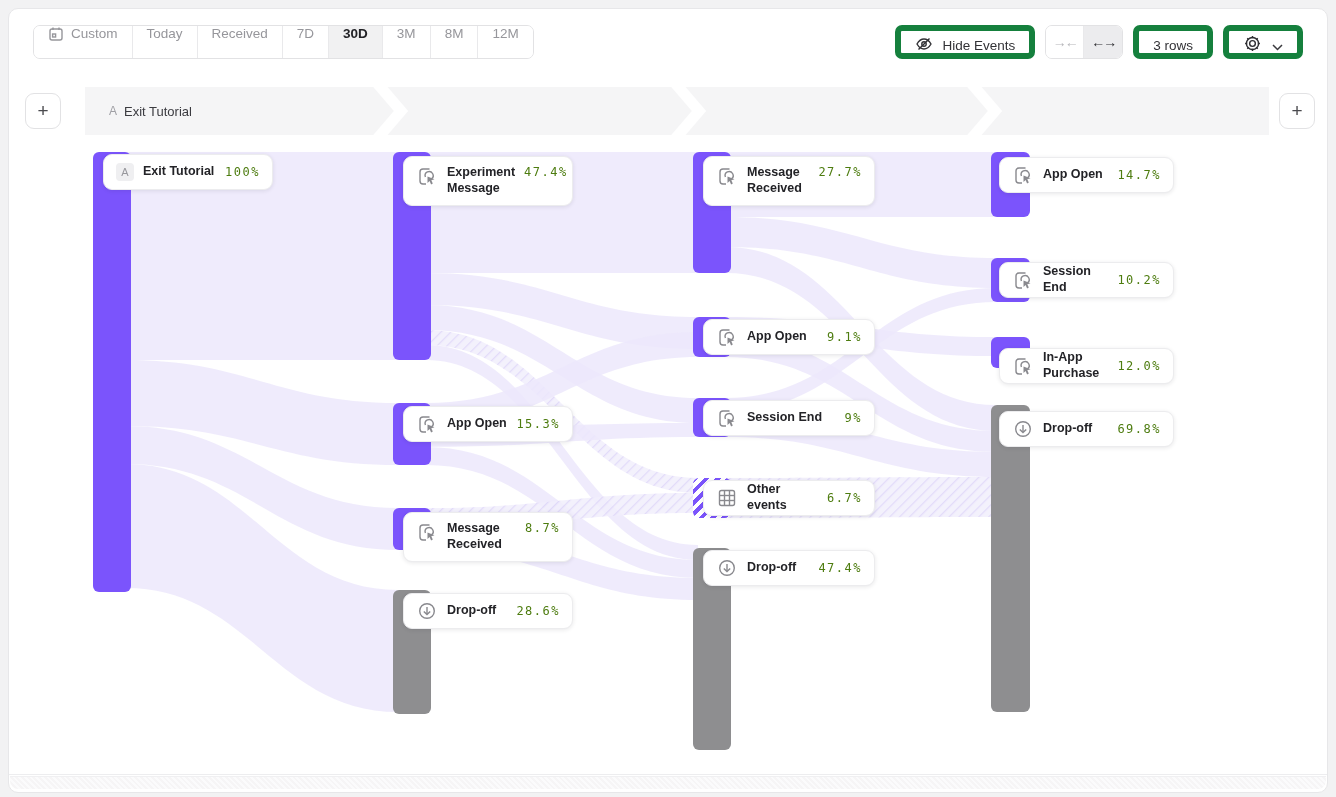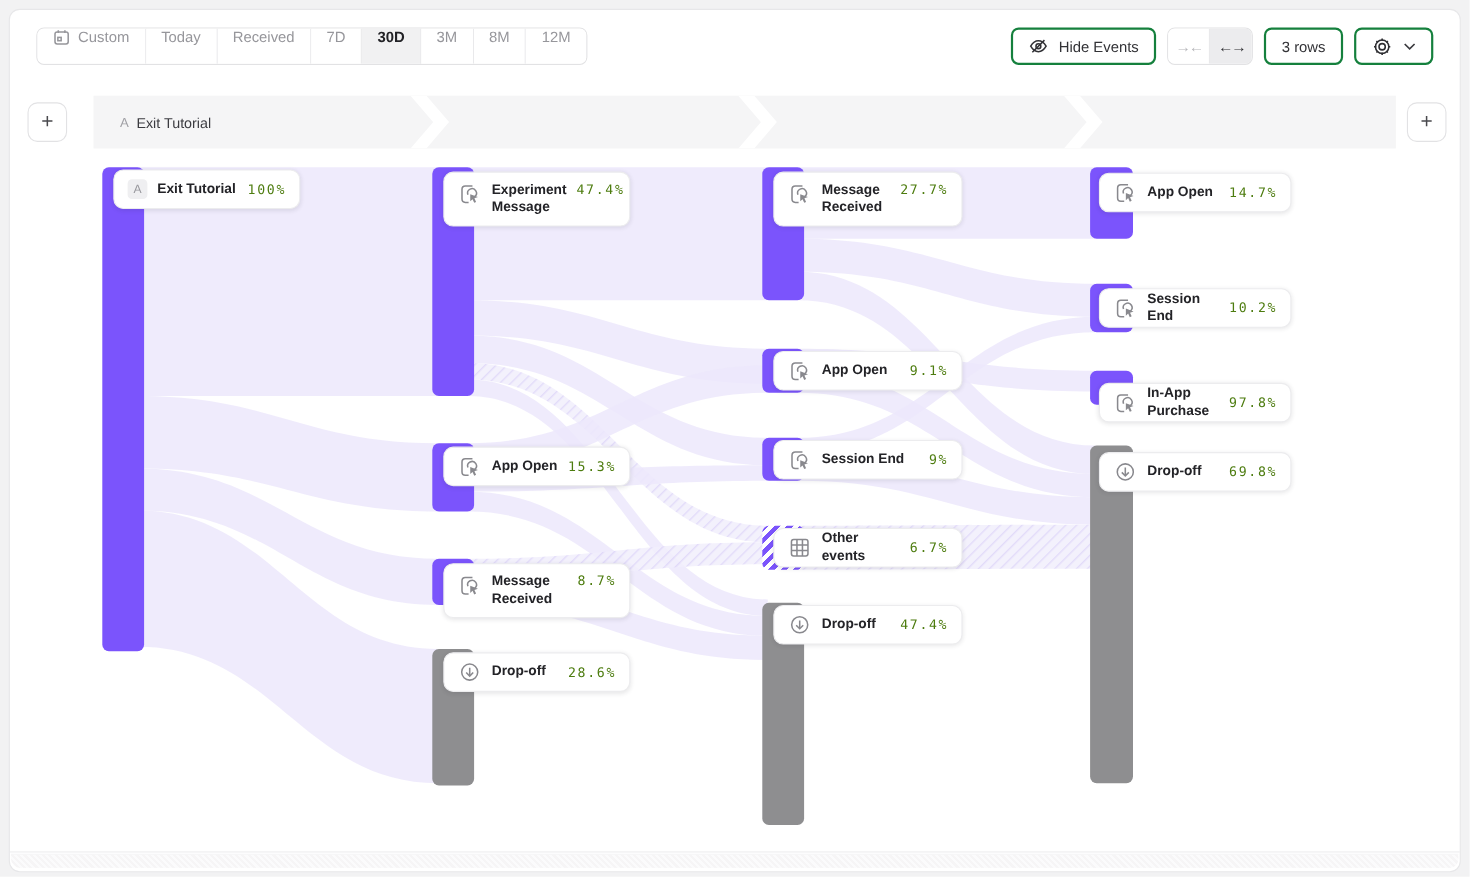--- a/index.html
+++ b/index.html
@@ -16,22 +16,22 @@
     display:flex; justify-content:space-between; align-items:center; }
   .tb-left, .tb-right { display:flex; align-items:center; gap:10px; }
 
   .seg-group { display:flex; align-items:stretch; height:34px; border:1px solid #e2e2e4;
     border-radius:7px; overflow:hidden; background:#fff; }
   .seg { display:flex; gap:7px; padding:0 14px; font-size:13.5px;
     color:#96969b; border-right:1px solid #e9e9eb; cursor:pointer; white-space:nowrap; background:#fff; }
   .seg:last-child { border-right:none; }
   .seg.sel { background:#f1f1f2; color:#222226; font-weight:bold; }
 
-  .btn { display:flex; align-items:center; gap:9px; height:34px; padding:0 14px;
-    border:2px solid #15803d; border-radius:7px; background:#fff; font-size:13.5px;
+  .btn { display:flex; align-items:flex-end; gap:9px; height:34px; padding:0 14px;
+    border:6px solid #15803d; border-radius:7px; background:#fff; font-size:13.5px;
     color:#323236; font-weight:500; cursor:pointer; white-space:nowrap; }
 
   .arrow-group { display:flex; height:34px; border:1px solid #e2e2e4; border-radius:7px; overflow:hidden; }
   .arrow-cell { width:38px; display:flex; align-items:center; justify-content:center;
     font-size:14px; letter-spacing:-2px; cursor:pointer; }
   .arrow-cell.dim { color:#b6b6ba; background:#fff; border-right:1px solid #e9e9eb; }
   .arrow-cell.on  { color:#2b2b2f; background:#ececee; font-weight:bold; }
 
   .icon-svg { display:inline-block; vertical-align:middle; }
 
@@ -367,21 +367,21 @@
 
   <div class="card" style="left:999px;top:348px;width:175px;height:36px">
     <span class="cicon">
       <svg class="icon-svg" width="21" height="21" viewBox="0 0 21 21" fill="none" stroke="#89898e" stroke-width="1.4">
         <path d="M12.5 3 H6 A3 3 0 0 0 3 6 V15 A3 3 0 0 0 6 18 H9"></path>
         <path d="M14.5 12.8 A4 4 0 1 0 8.4 11"></path>
         <path d="M10.5 10.5 L17.5 13.2 L14.3 14.3 L15.8 17.6 L14.1 18.4 L12.6 15.1 L10.5 17 Z" fill="#89898e" stroke="none"></path>
       </svg>
     </span>
     <span class="nlabel">In-App Purchase</span>
-    <span class="pct">97.8%</span>
+    <span class="pct">12.0%</span>
   </div>
 
   <div class="card" style="left:999px;top:411px;width:175px;height:36px">
     <span class="cicon">
       <svg class="icon-svg" width="20" height="20" viewBox="0 0 20 20" fill="none" stroke="#89898e" stroke-width="1.4">
         <circle cx="10" cy="10" r="7.3"></circle>
           <line x1="10" y1="6" x2="10" y2="13"></line>
           <polyline points="6.8,10.4 10,13.6 13.2,10.4"></polyline>
       </svg>
     </span>

